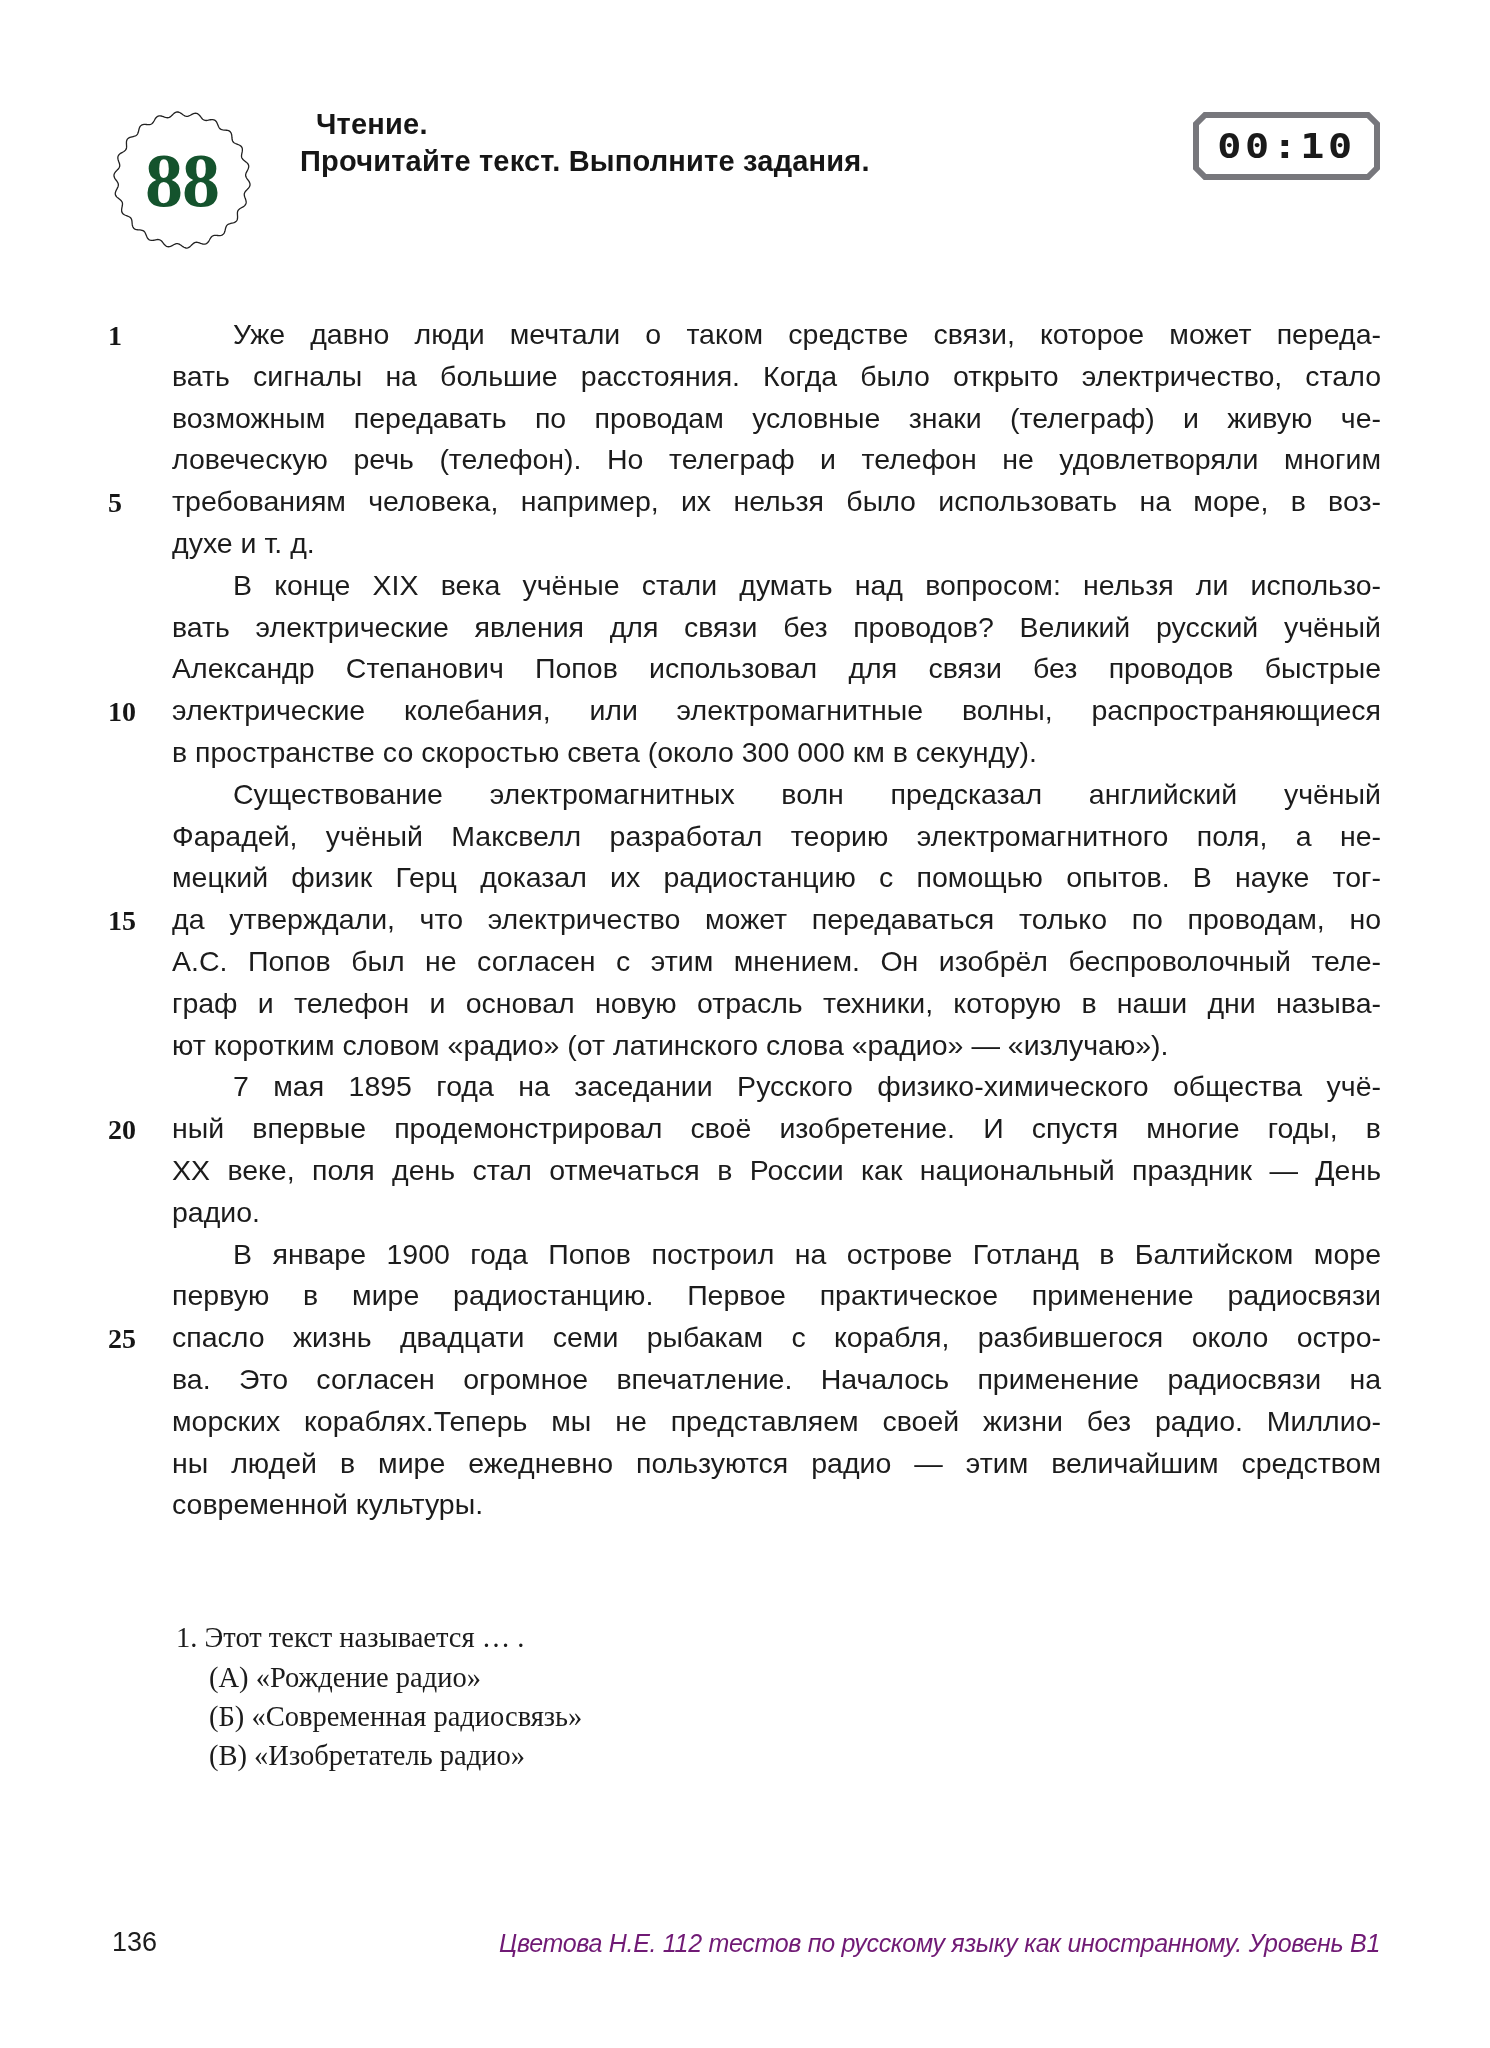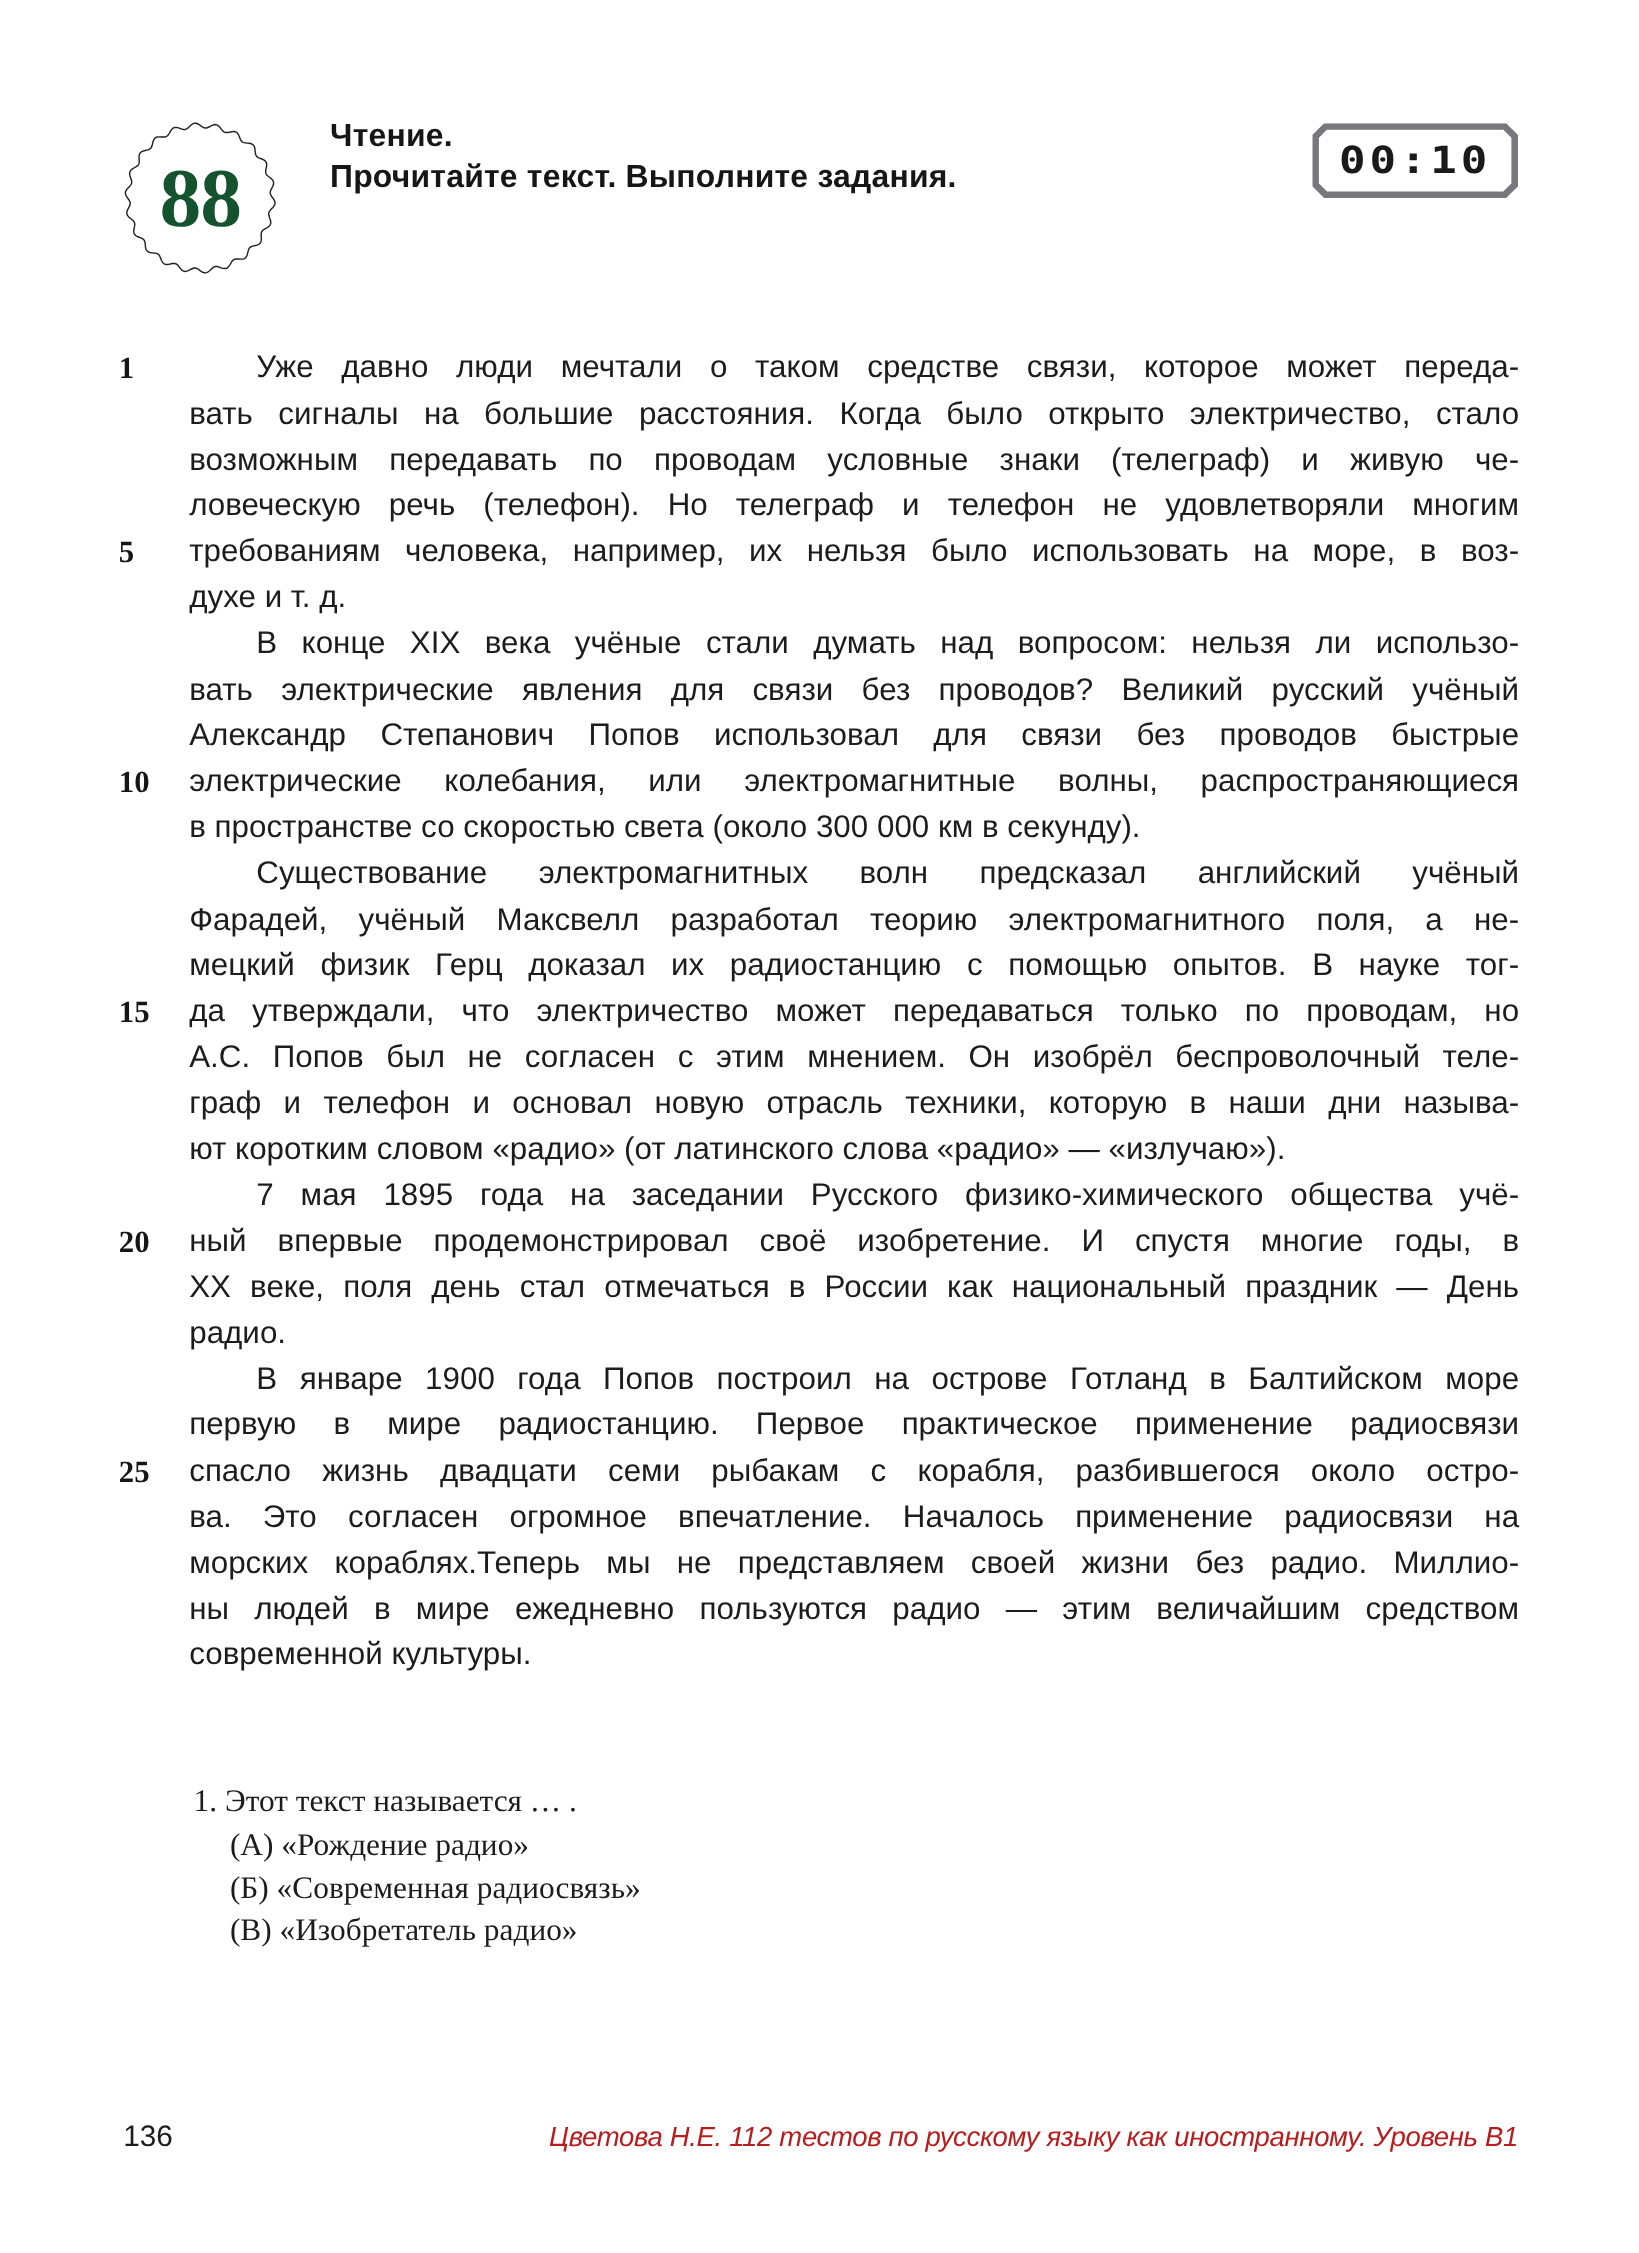--- a/index.html
+++ b/index.html
@@ -3,34 +3,34 @@
 <meta charset="utf-8">
 <style>
   html, body { margin: 0; padding: 0; background: #ffffff; }
   body { width: 1490px; height: 2048px; position: relative; overflow: hidden; color: #1a1a1a; }
   .abs { position: absolute; }
   #badge { left: 108px; top: 106px; width: 148px; height: 148px; }
   #badge svg { position: absolute; left: 0; top: 0; }
   #badge-num { position: absolute; left: 0; top: 0; width: 148px; height: 148px; line-height: 148px; text-align: center;
     font-family: "Liberation Serif", "DejaVu Serif", serif; font-weight: bold; font-size: 76px; color: #14532d; letter-spacing: -1px; }
   .title { position: absolute; left: 300px; font-family: "Liberation Sans", sans-serif; font-weight: bold; font-size: 29px; color: #161616; white-space: nowrap; letter-spacing: 0.2px; }
-  #title-1 { top: 108px; }
+  #title-1 { top: 108px; margin-left: 16px; }
   #title-2 { top: 145px; }
   #timer { left: 1193px; top: 112px; width: 187px; height: 68px; }
   #timer svg { position: absolute; left: 0; top: 0; }
   #timer-text { position: absolute; left: 0; top: 0; width: 187px; height: 68px; line-height: 68px; text-align: center;
     font-family: "DejaVu Sans Mono", monospace; font-weight: bold; font-size: 34px; color: #1a1a1a; letter-spacing: 3px; transform: scaleX(1.18); }
   .text-col { position: absolute; left: 172px; width: 1209px; font-family: "Liberation Sans", sans-serif; font-size: 28.5px; color: #1c1c1c; }
   .line { position: absolute; left: 0; width: 1209px; height: 42px; white-space: nowrap; }
   .line.j { text-align: justify; text-align-last: justify; white-space: normal; }
   .line.ind { padding-left: 61px; box-sizing: border-box; }
   .lineno { position: absolute; left: 108px; font-family: "Liberation Serif", "DejaVu Serif", serif; font-weight: bold; font-size: 28px; color: #161616; }
   .q { position: absolute; font-family: Liberation Serif, serif; font-size: 28.5px; color: #1c1c1c; white-space: nowrap; }
   #footer-page { position: absolute; left: 112px; top: 1927px; font-family: "Liberation Sans", sans-serif; font-size: 27px; color: #1c1c1c; }
-  #footer-ref { position: absolute; right: 110px; top: 1929px; font-family: "Liberation Sans", sans-serif; font-style: italic; font-size: 25px; color: #b91c1c; white-space: nowrap; letter-spacing: -0.3px; }
+  #footer-ref { position: absolute; right: 110px; top: 1929px; font-family: "Liberation Sans", sans-serif; font-style: italic; font-size: 25px; color: #701a75; white-space: nowrap; letter-spacing: -0.3px; }
 </style>
 </head>
 <body>
 
 <div id="badge" class="abs">
   <svg id="badge-svg" width="148" height="148" viewBox="0 0 148 148">
       <path d="M140.00,74.00L140.67,74.95L141.27,75.92L141.72,76.90L141.98,77.89L142.03,78.87L141.84,79.83L141.44,80.76L140.85,81.67L140.13,82.55L139.33,83.39L138.52,84.22L137.76,85.03L137.12,85.85L136.63,86.69L136.34,87.56L136.25,88.47L136.34,89.44L136.58,90.45L136.93,91.51L137.33,92.59L137.70,93.70L138.00,94.79L138.16,95.86L138.13,96.88L137.90,97.83L137.45,98.70L136.80,99.49L135.99,100.20L135.04,100.83L134.04,101.42L133.02,101.98L132.07,102.55L131.22,103.16L130.52,103.82L130.00,104.58L129.65,105.43L129.46,106.37L129.41,107.41L129.45,108.53L129.52,109.68L129.57,110.85L129.55,111.98L129.40,113.05L129.09,114.02L128.60,114.87L127.92,115.58L127.08,116.15L126.09,116.60L125.01,116.94L123.88,117.22L122.75,117.48L121.67,117.75L120.69,118.10L119.83,118.54L119.11,119.11L118.54,119.83L118.10,120.69L117.75,121.67L117.48,122.75L117.22,123.88L116.94,125.01L116.60,126.09L116.15,127.08L115.58,127.92L114.87,128.60L114.02,129.09L113.05,129.40L111.98,129.55L110.85,129.57L109.68,129.52L108.53,129.45L107.41,129.41L106.37,129.46L105.43,129.65L104.58,130.00L103.82,130.52L103.16,131.22L102.55,132.07L101.98,133.02L101.42,134.04L100.83,135.04L100.20,135.99L99.49,136.80L98.70,137.45L97.83,137.90L96.88,138.13L95.86,138.16L94.79,138.00L93.70,137.70L92.59,137.33L91.51,136.93L90.45,136.58L89.44,136.34L88.47,136.25L87.56,136.34L86.69,136.63L85.85,137.12L85.03,137.76L84.22,138.52L83.39,139.33L82.55,140.13L81.67,140.85L80.76,141.44L79.83,141.84L78.87,142.03L77.89,141.98L76.90,141.72L75.92,141.27L74.95,140.67L74.00,140.00L73.07,139.31L72.15,138.68L71.25,138.16L70.35,137.80L69.45,137.64L68.53,137.67L67.59,137.90L66.62,138.29L65.63,138.78L64.61,139.33L63.57,139.86L62.53,140.31L61.49,140.62L60.48,140.74L59.50,140.64L58.58,140.32L57.71,139.79L56.89,139.08L56.13,138.24L55.41,137.33L54.70,136.41L54.00,135.54L53.28,134.79L52.52,134.19L51.70,133.78L50.81,133.55L49.85,133.51L48.81,133.60L47.72,133.80L46.58,134.04L45.44,134.25L44.31,134.39L43.23,134.39L42.22,134.22L41.32,133.86L40.52,133.29L39.83,132.54L39.25,131.63L38.75,130.60L38.32,129.52L37.90,128.44L37.48,127.41L37.00,126.49L36.44,125.70L35.77,125.07L34.97,124.61L34.06,124.29L33.04,124.09L31.93,123.97L30.78,123.88L29.62,123.76L28.50,123.58L27.46,123.28L26.54,122.83L25.78,122.22L25.17,121.46L24.72,120.54L24.42,119.50L24.24,118.38L24.12,117.22L24.03,116.07L23.91,114.96L23.71,113.94L23.39,113.03L22.93,112.23L22.30,111.56L21.51,111.00L20.59,110.52L19.56,110.10L18.48,109.68L17.40,109.25L16.37,108.75L15.46,108.17L14.71,107.48L14.14,106.68L13.78,105.78L13.61,104.77L13.61,103.69L13.75,102.56L13.96,101.42L14.20,100.28L14.40,99.19L14.49,98.15L14.45,97.19L14.22,96.30L13.81,95.48L13.21,94.72L12.46,94.00L11.59,93.30L10.67,92.59L9.76,91.87L8.92,91.11L8.21,90.29L7.68,89.42L7.36,88.50L7.26,87.52L7.38,86.51L7.69,85.47L8.14,84.43L8.67,83.39L9.22,82.37L9.71,81.38L10.10,80.41L10.33,79.47L10.36,78.55L10.20,77.65L9.84,76.75L9.32,75.85L8.69,74.93L8.00,74.00L7.33,73.05L6.73,72.08L6.28,71.10L6.02,70.11L5.97,69.13L6.16,68.17L6.56,67.24L7.15,66.33L7.87,65.45L8.67,64.61L9.48,63.78L10.24,62.97L10.88,62.15L11.37,61.31L11.66,60.44L11.75,59.53L11.66,58.56L11.42,57.55L11.07,56.49L10.67,55.41L10.30,54.30L10.00,53.21L9.84,52.14L9.87,51.12L10.10,50.17L10.55,49.30L11.20,48.51L12.01,47.80L12.96,47.17L13.96,46.58L14.98,46.02L15.93,45.45L16.78,44.84L17.48,44.18L18.00,43.42L18.35,42.57L18.54,41.63L18.59,40.59L18.55,39.47L18.48,38.32L18.43,37.15L18.45,36.02L18.60,34.95L18.91,33.98L19.40,33.13L20.08,32.42L20.92,31.85L21.91,31.40L22.99,31.06L24.12,30.78L25.25,30.52L26.33,30.25L27.31,29.90L28.17,29.46L28.89,28.89L29.46,28.17L29.90,27.31L30.25,26.33L30.52,25.25L30.78,24.12L31.06,22.99L31.40,21.91L31.85,20.92L32.42,20.08L33.13,19.40L33.98,18.91L34.95,18.60L36.02,18.45L37.15,18.43L38.32,18.48L39.47,18.55L40.59,18.59L41.63,18.54L42.57,18.35L43.42,18.00L44.18,17.48L44.84,16.78L45.45,15.93L46.02,14.98L46.58,13.96L47.17,12.96L47.80,12.01L48.51,11.20L49.30,10.55L50.17,10.10L51.12,9.87L52.14,9.84L53.21,10.00L54.30,10.30L55.41,10.67L56.49,11.07L57.55,11.42L58.56,11.66L59.53,11.75L60.44,11.66L61.31,11.37L62.15,10.88L62.97,10.24L63.78,9.48L64.61,8.67L65.45,7.87L66.33,7.15L67.24,6.56L68.17,6.16L69.13,5.97L70.11,6.02L71.10,6.28L72.08,6.73L73.05,7.33L74.00,8.00L74.93,8.69L75.85,9.32L76.75,9.84L77.65,10.20L78.55,10.36L79.47,10.33L80.41,10.10L81.38,9.71L82.37,9.22L83.39,8.67L84.43,8.14L85.47,7.69L86.51,7.38L87.52,7.26L88.50,7.36L89.42,7.68L90.29,8.21L91.11,8.92L91.87,9.76L92.59,10.67L93.30,11.59L94.00,12.46L94.72,13.21L95.48,13.81L96.30,14.22L97.19,14.45L98.15,14.49L99.19,14.40L100.28,14.20L101.42,13.96L102.56,13.75L103.69,13.61L104.77,13.61L105.78,13.78L106.68,14.14L107.48,14.71L108.17,15.46L108.75,16.37L109.25,17.40L109.68,18.48L110.10,19.56L110.52,20.59L111.00,21.51L111.56,22.30L112.23,22.93L113.03,23.39L113.94,23.71L114.96,23.91L116.07,24.03L117.22,24.12L118.38,24.24L119.50,24.42L120.54,24.72L121.46,25.17L122.22,25.78L122.83,26.54L123.28,27.46L123.58,28.50L123.76,29.62L123.88,30.78L123.97,31.93L124.09,33.04L124.29,34.06L124.61,34.97L125.07,35.77L125.70,36.44L126.49,37.00L127.41,37.48L128.44,37.90L129.52,38.32L130.60,38.75L131.63,39.25L132.54,39.83L133.29,40.52L133.86,41.32L134.22,42.22L134.39,43.23L134.39,44.31L134.25,45.44L134.04,46.58L133.80,47.72L133.60,48.81L133.51,49.85L133.55,50.81L133.78,51.70L134.19,52.52L134.79,53.28L135.54,54.00L136.41,54.70L137.33,55.41L138.24,56.13L139.08,56.89L139.79,57.71L140.32,58.58L140.64,59.50L140.74,60.48L140.62,61.49L140.31,62.53L139.86,63.57L139.33,64.61L138.78,65.63L138.29,66.62L137.90,67.59L137.67,68.53L137.64,69.45L137.80,70.35L138.16,71.25L138.68,72.15L139.31,73.07L140.00,74.00Z" fill="#ffffff" stroke="#222222" stroke-width="1.3"></path>
     </svg>
   <div id="badge-num">88</div>
 </div>

